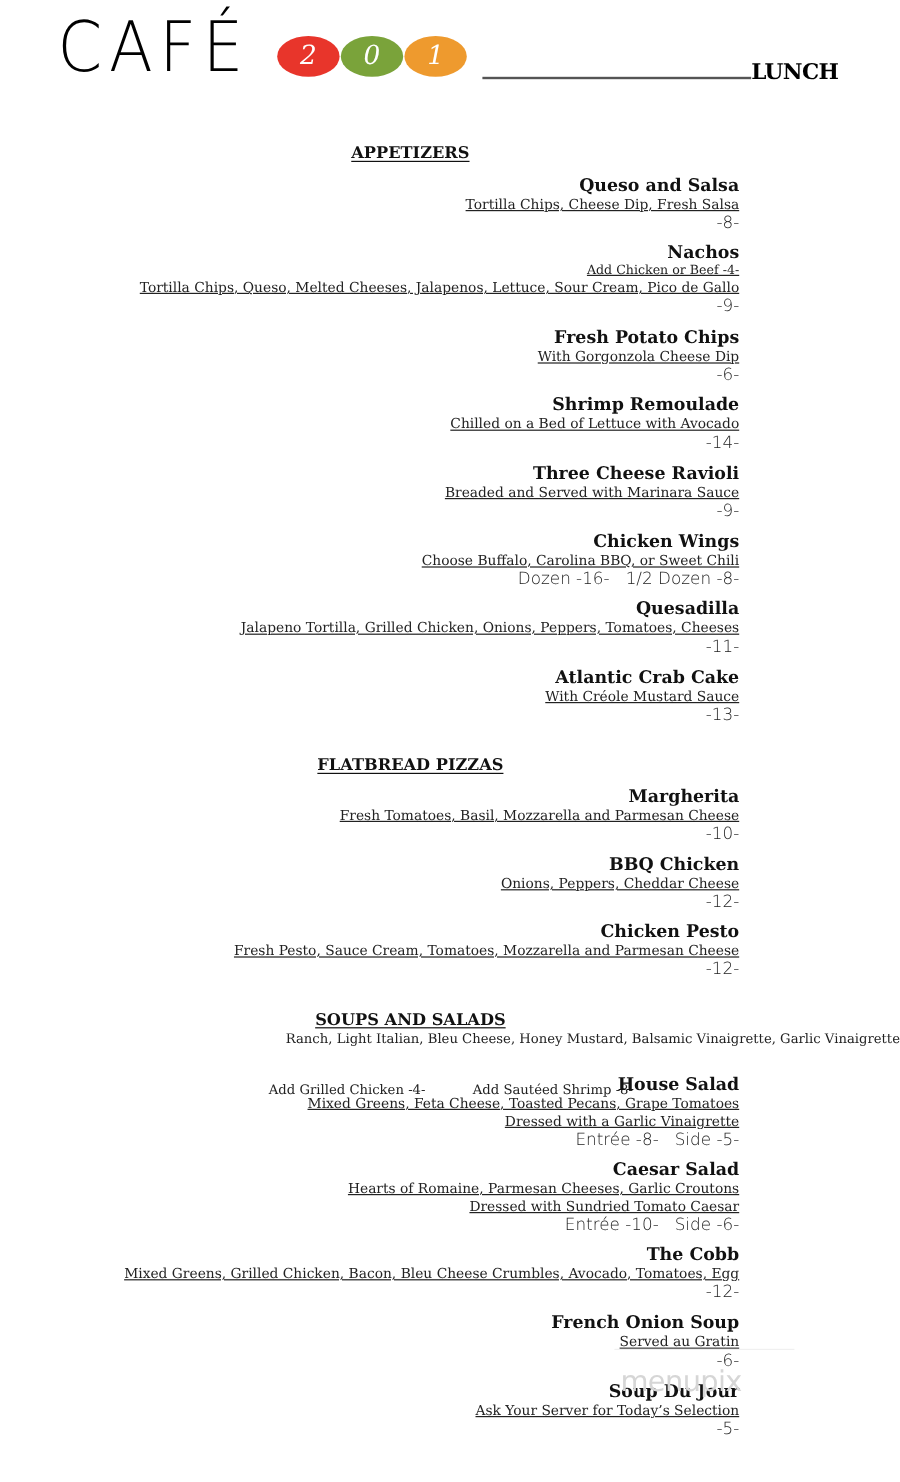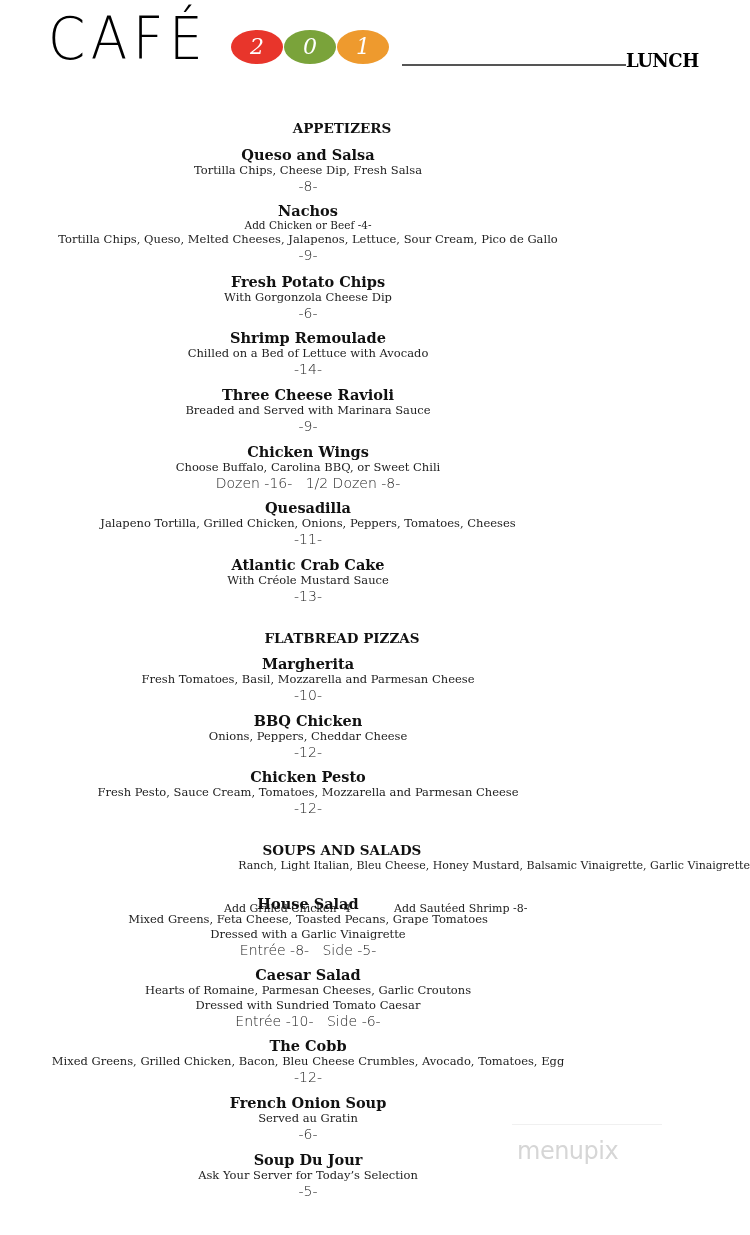--- a/index.html
+++ b/index.html
@@ -6,24 +6,24 @@
   body { width: 750px; height: 1235px; position: relative; overflow: hidden; color: #111; font-family: "DejaVu Serif", serif; }
   .header { position: absolute; left: 0; top: 0; width: 750px; height: 100px; }
   .logo-word { position: absolute; left: 48px; top: 8px; font-family: "DejaVu Sans", sans-serif; font-weight: 300; font-size: 58px; letter-spacing: 6px; color: #000; transform: scaleX(0.92); transform-origin: left top; line-height: 62px; }
   .logo-circle { position: absolute; top: 30px; height: 34px; border-radius: 50%; color: #fff; font-family: "DejaVu Serif", serif; font-style: italic; font-size: 22px; text-align: center; line-height: 34px; }
   .c1 { left: 231px; width: 52px; background: #e8352b; }
   .c2 { left: 284px; width: 52px; background: #7aa33a; }
   .c3 { left: 337px; width: 52px; background: #ee9a2e; }
   .rule-line { position: absolute; left: 402px; top: 64px; width: 224px; height: 2px; background: #555; }
   .lunch { position: absolute; left: 626px; top: 50px; font-family: "DejaVu Serif", serif; font-weight: bold; font-size: 18px; letter-spacing: -0.5px; color: #000; }
   .menu { position: absolute; left: 0; top: 0; width: 750px; }
-  .section-title { position: absolute; left: 0; width: 684px; text-align: center; font-weight: bold; font-size: 13.5px; text-underline-offset: 2px; }
-  .item { position: absolute; left: 0; width: 616px; text-align: center; }
+  .section-title { position: absolute; left: 0; width: 684px; text-align: center; font-weight: bold; font-size: 13.5px; text-decoration: underline; text-underline-offset: 2px; }
+  .item { position: absolute; left: 0; width: 616px; text-align: right; }
   .name { font-weight: bold; font-size: 14.5px; line-height: 16px; }
-  .desc { font-size: 11.5px; line-height: 15px; color: #222; }
+  .desc { font-size: 11.5px; line-height: 15px; color: #222; text-decoration: underline; }
   .desc.small { font-size: 10.5px; line-height: 13px; }
   .price { font-family: "DejaVu Sans", sans-serif; font-weight: 300; font-size: 14px; line-height: 16px; color: #222; }
   .note { position: absolute; left: 0; width: 750px; text-align: right; font-size: 11px; line-height: 14px; color: #222; }
   .addons { position: absolute; top: 902px; font-size: 11px; color: #222; }
   .watermark { position: absolute; left: 517px; top: 1137px; font-family: "DejaVu Sans", sans-serif; font-size: 24px; color: #d6d6d6; letter-spacing: -0.5px; }
   .wm-line { position: absolute; left: 512px; top: 1124px; width: 150px; height: 1px; background: #f0f0f0; }
 </style>
 </head>
 <body>
 

